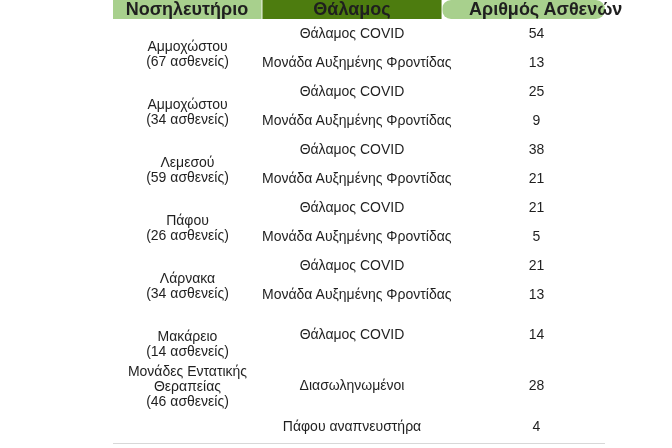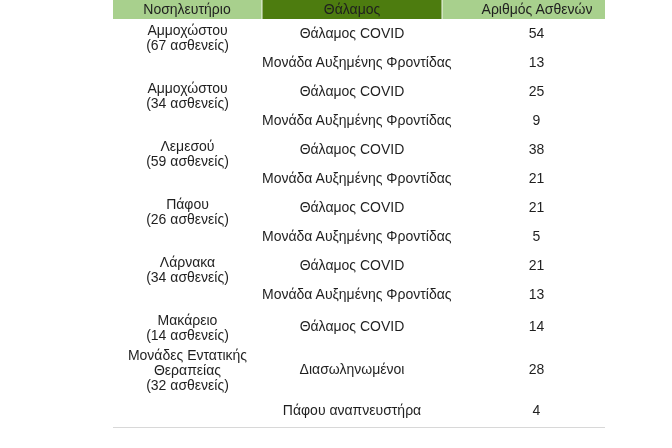--- a/index.html
+++ b/index.html
@@ -9,36 +9,36 @@
   }
   table.covid{
     position:absolute;left:113px;top:0;width:492px;
     border-collapse:collapse;table-layout:fixed;
     border-bottom:1px solid #d8d8d8;
   }
   col.c1{width:149px;}
   col.c2{width:180px;}
   col.c3{width:163px;}
   thead th{
-    font-weight:normal;font-size:14px;line-height:19px;height:19px;
+    font-weight:bold;font-size:18px;line-height:19px;height:19px;
     text-align:center;vertical-align:middle;padding:0;white-space:nowrap;
   }
   thead th + th{border-left:2px solid rgba(255,255,255,0.45);}
-  thead th.h3{padding-left:26px;}
+  thead th.h3{padding-left:26px;border-radius:9px;}
   tbody tr{height:29px;}
   tbody tr.r-tall{height:52px;}
   tbody tr.r-med{height:32px;}
   tbody td{
     font-size:14px;line-height:15px;text-align:center;vertical-align:middle;
     padding:0;white-space:nowrap;
   }
   td.ward{white-space:nowrap;margin-top:40px;}
   td.num{padding-left:26px;}
   td.hospital{
-    vertical-align:top;padding-top:4px;white-space:normal;line-height:15px;
+    vertical-align:top;padding-top:20px;white-space:normal;line-height:15px;
   }
   tr.r-tall td.hospital{padding-top:5px;}
 </style>
 </head>
 <body>
 
 <div class="canvas" style="color: rgb(31, 31, 31);">
   <table class="covid">
     <colgroup>
       <col class="c1">
@@ -117,21 +117,21 @@
           <td class="hospital" rowspan="1">
             <div>Μακάρειο</div>
             <div>(14 ασθενείς)</div>
           </td>
           <td class="ward">Θάλαμος COVID</td>
           <td class="num">14</td>
         </tr>
         <tr class="r-tall">
           <td class="hospital" rowspan="2">
             <div>Μονάδες Εντατικής Θεραπείας</div>
-            <div>(32 ασθενείς)</div>
+            <div>(46 ασθενείς)</div>
           </td>
           <td class="ward">Διασωληνωμένοι</td>
           <td class="num">28</td>
         </tr>
         <tr class="r-med">
           <td class="ward">Πάφου αναπνευστήρα</td>
           <td class="num">4</td>
         </tr>
       </tbody>
   </table>

